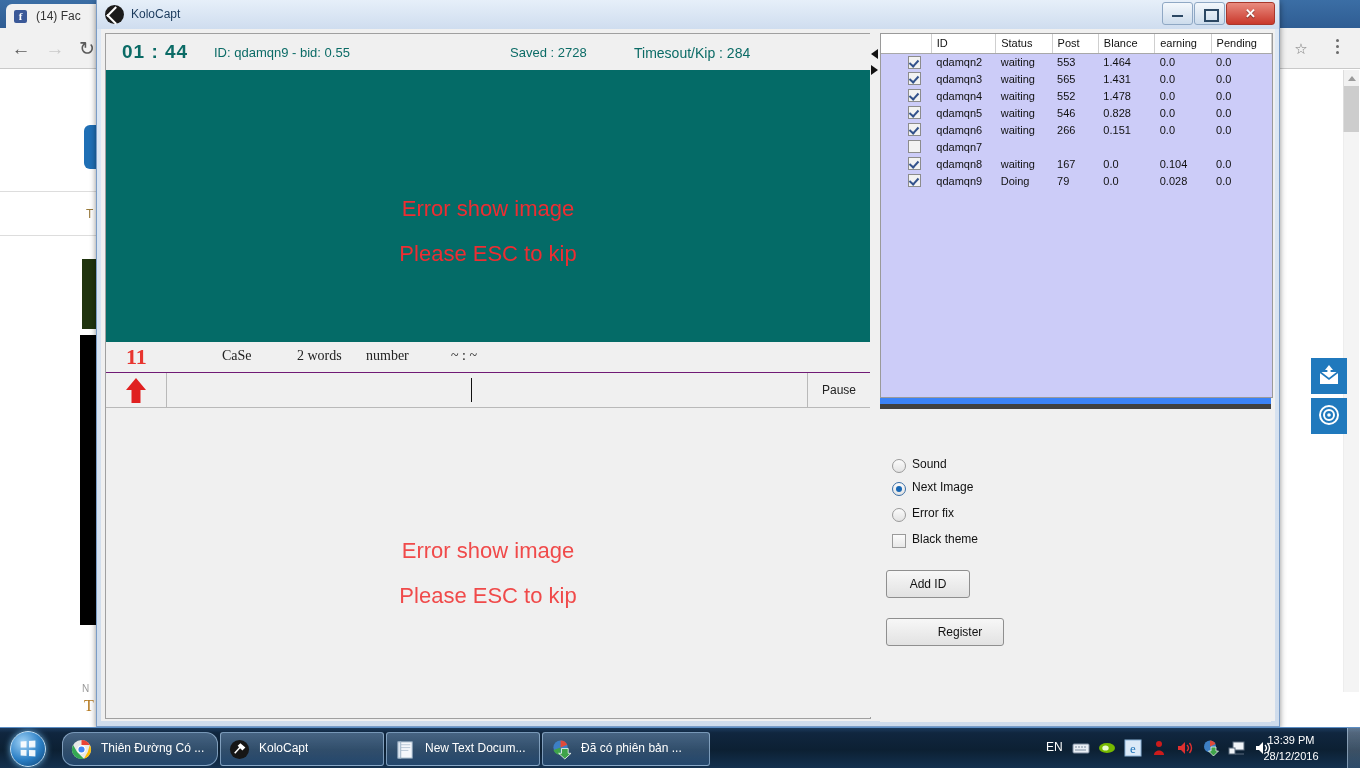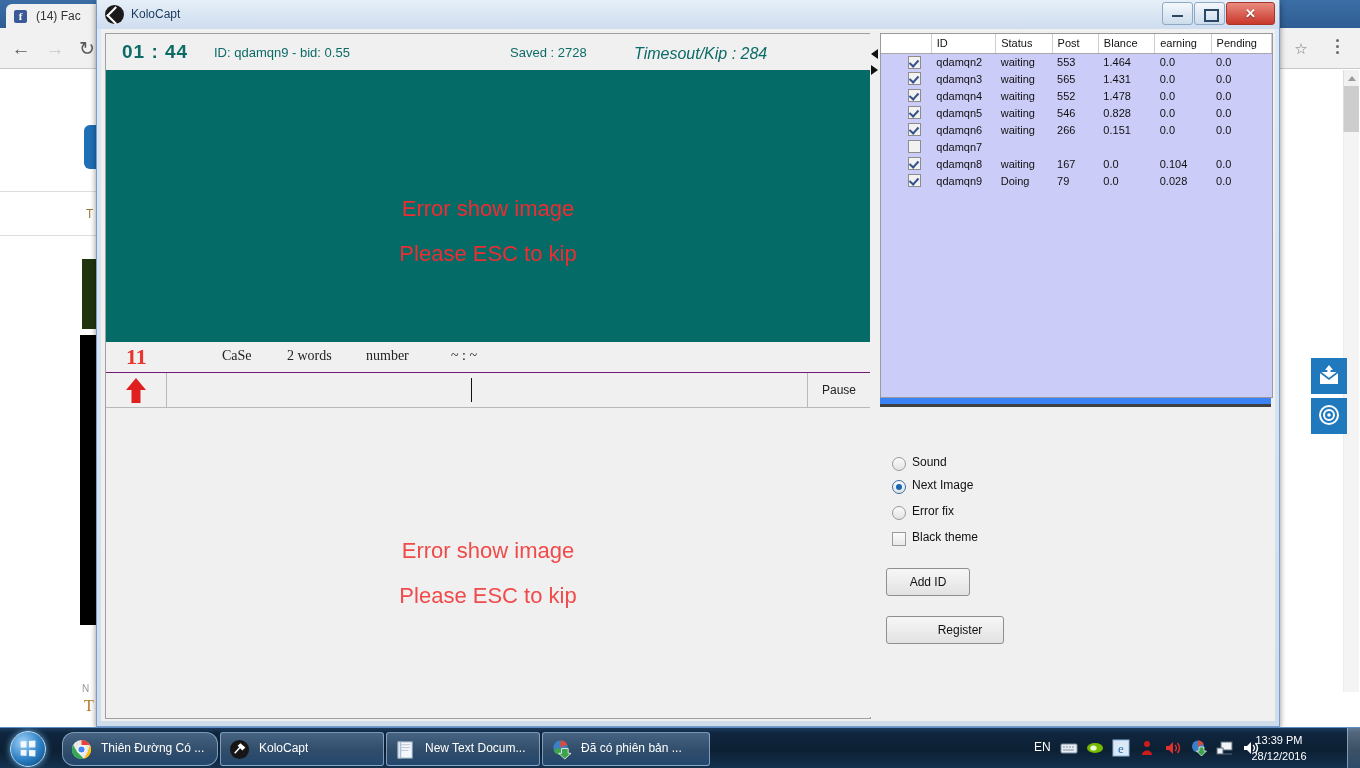--- a/index.html
+++ b/index.html
@@ -97,34 +97,34 @@
 
   
   .leftpane{position:absolute;left:4px;top:4px;width:764px;height:684px;background:#f0f0f0;
     border:1px solid #a0a0a0;}
   .statusbar{position:absolute;left:0;top:0;width:764px;height:36px;background:#f0f0f0;
     border-bottom:1px solid #d7d7d7;}
   .timer{position:absolute;left:16px;top:7px;font-size:19px;font-weight:bold;color:#0b6b66;
     letter-spacing:1px;}
   .st-id{position:absolute;left:108px;top:11px;font-size:13px;color:#0b6b66;}
   .st-saved{position:absolute;left:404px;top:11px;font-size:13px;color:#0b6b66;}
-  .st-timeout{position:absolute;left:528px;top:11px;font-size:16px;color:#0b6b66;font-style:italic;}
+  .st-timeout{position:absolute;left:528px;top:11px;font-size:14px;color:#0b6b66;}
 
   .captcha-img{position:absolute;left:0;top:36px;width:764px;height:272px;background:#046b67;}
   .err1{position:absolute;left:0;width:764px;text-align:center;color:#ee2d32;font-size:22px;}
   .err1.l1{top:126px;}
   .err1.l2{top:171px;}
 
   .hintrow{position:absolute;left:0;top:308px;width:764px;height:30px;background:#f0f0f0;
     border-bottom:4px solid #701a75;}
   .hint-num{position:absolute;left:20px;top:2px;font-size:22px;color:#e8352f;
     font-family:"Liberation Serif",serif;font-weight:bold;}
   .hint{position:absolute;top:6px;font-size:14px;color:#222;
     font-family:"Liberation Serif",serif;}
-  .h1{left:116px;} .h2{left:181px;} .h3{left:260px;} .h4{left:345px;}
+  .h1{left:116px;} .h2{left:191px;} .h3{left:260px;} .h4{left:345px;}
 
   .inputrow{position:absolute;left:0;top:339px;width:764px;height:34px;}
   .arrow-cell{position:absolute;left:0;top:0;width:60px;height:34px;background:#f0f0f0;
     border-right:1px solid #b9b9b9;}
   .arrow-cell svg{position:absolute;left:16px;top:3px;}
   .answer-field{position:absolute;left:61px;top:0;width:640px;height:34px;background:#f0f0f0;
     border-right:1px solid #b9b9b9;}
   .caret{position:absolute;left:304px;top:5px;width:1px;height:24px;background:#111;}
   .pause-btn{position:absolute;left:702px;top:0;width:62px;height:34px;background:#f0f0f0;
     font-size:12px;color:#222;text-align:center;line-height:34px;}
@@ -153,21 +153,21 @@
   .grid tbody td{padding:1px 5px;height:17px;box-sizing:border-box;text-align:left;}
   .col-chk{width:50px;}
   .col-id{width:64px;} .col-status{width:56px;} .col-post{width:46px;}
   .col-blance{width:56px;} .col-earn{width:56px;} .col-pend{width:60px;}
   .cb{display:inline-block;width:11px;height:11px;background:#f2f2f2;
     border:1px solid #8c8c8c;position:relative;vertical-align:middle;}
   .cb.on:after{content:"";position:absolute;left:2px;top:1px;width:4px;height:7px;
     border:solid #33528c;border-width:0 2px 2px 0;transform:rotate(42deg);}
 
   .options{position:absolute;left:0;top:371px;width:391px;height:313px;background:#f0f0f0;
-    border-top:3px solid #404040;}
+    border-top:5px solid #404040;}
   .opt{position:absolute;left:12px;font-size:12px;color:#111;height:18px;}
   .radio{position:absolute;left:0;top:2px;width:12px;height:12px;border-radius:50%;
     background:linear-gradient(#fbfbfb,#e3e3e3);border:1px solid #9a9a9a;}
   .radio.on{border-color:#3a6ea5;}
   .radio.on:after{content:"";position:absolute;left:3px;top:3px;width:6px;height:6px;
     border-radius:50%;background:#1767b5;}
   .chk{position:absolute;left:0;top:2px;width:12px;height:12px;
     background:linear-gradient(#fbfbfb,#e8e8e8);border:1px solid #9a9a9a;}
   .opt-label{position:absolute;left:20px;top:0;white-space:nowrap;}
   .o1{top:48px;} .o2{top:71px;} .o3{top:97px;} .o4{top:123px;}
@@ -531,21 +531,21 @@
   <div class="tb-item" style="left:542px;width:166px;">
     <svg class="tb-ic" viewBox="0 0 22 22">
       <circle cx="10" cy="9" r="7.5" fill="#3d7fc4"></circle>
       <path d="M10 1.5 A7.5 7.5 0 0 1 17 6 L10 9 Z" fill="#e04a3a"></path>
       <path d="M2.6 11.5 A7.5 7.5 0 0 0 10 16.5 L10 9 Z" fill="#3fa34a"></path>
       <path d="M11 10 L18 10 L18 15 L21 15 L14.5 21 L8 15 L11 15 Z" fill="#3fa34a" stroke="#fff" stroke-width="0.8"></path>
     </svg>
     <span class="tb-lbl">Đã có phiên bản ...</span>
   </div>
 
-  <div class="tray" style="right:16px;width:330px;">
+  <div class="tray" style="right:4px;width:330px;">
     <span class="tray-lang">EN</span>
 
     <svg class="tray-ic" style="left:46px;" viewBox="0 0 18 18">
       <rect x="1" y="5" width="16" height="9" rx="1" fill="#e9eef4" stroke="#7e8da0"></rect>
       <path d="M3 8h2M6 8h2M9 8h2M12 8h2M3 11h11" stroke="#7e8da0" stroke-width="1.2"></path>
     </svg>
     <svg class="tray-ic" style="left:72px;" viewBox="0 0 18 18">
       <ellipse cx="9" cy="9" rx="8" ry="5" fill="#76b900"></ellipse>
       <ellipse cx="7.5" cy="9" rx="3.2" ry="2.6" fill="#eafbd0"></ellipse>
     </svg>

